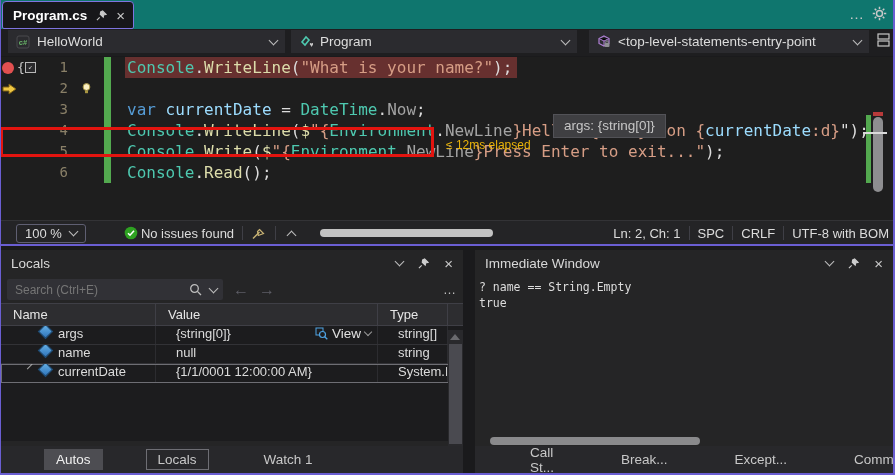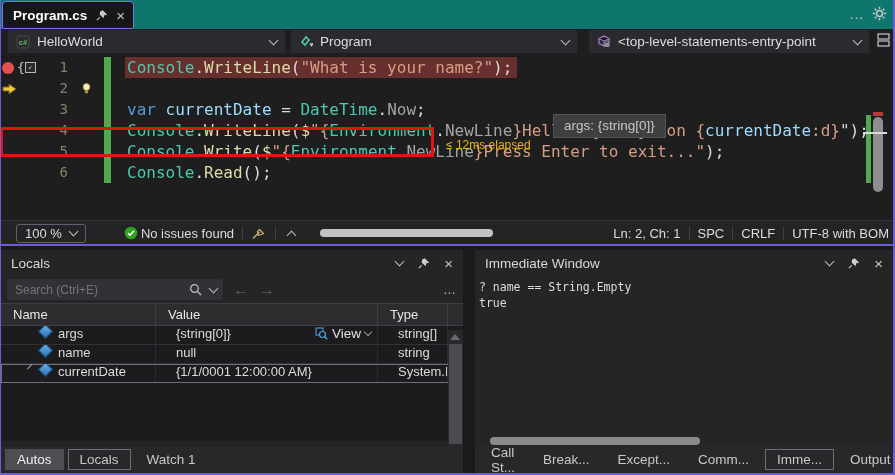--- a/index.html
+++ b/index.html
@@ -89,21 +89,21 @@
   .view-btn{margin-left:auto;display:flex;align-items:center;gap:4px;padding-right:6px;color:#E0E0E0;font-size:13.5px;}
   .view-btn .chev{width:5px;height:5px;border-color:#9A9A9A;}
   
   #lscroll{left:447px;top:80px;width:15px;height:143px;background:#29292C;}
   .sb-arrow{width:0;height:0;border-left:5px solid transparent;border-right:5px solid transparent;position:absolute;left:2px;}
   #lscroll .up{top:4px;border-bottom:6px solid #6A6A6E;}
   #lscroll .down{bottom:4px;border-top:6px solid #6A6A6E;}
   #lthumb{left:1px;top:14px;width:13px;height:100px;background:#4A4A50;position:absolute;}
   
   .btabs{position:absolute;left:0;bottom:0;width:100%;height:27px;background:#28282B;display:flex;align-items:center;padding-left:4px;gap:4px;box-sizing:border-box;}
-  .btab{padding:3px 12px;font-size:13.5px;color:#C8C8C8;}
+  .btab{padding:3px 12px;font-size:13.5px;color:#C8C8C8;margin-left:39px;}
   .btab.filled{background:#4D4D52;color:#F0F0F0;}
   .btab.outlined{border:1px solid #6E6E74;padding:2px 11px;}
   
   #imm-code{padding:3px 4px;font-family:"DejaVu Sans Mono",monospace;font-size:11.5px;line-height:16px;color:#DCDCDC;white-space:pre;}
   #imm-hthumb{left:15px;top:187px;width:210px;height:8px;border-radius:4px;background:#8A8A8C;position:absolute;}
 </style>
 </head>
 <body>
 
 <div id="tabbar" class="abs">

